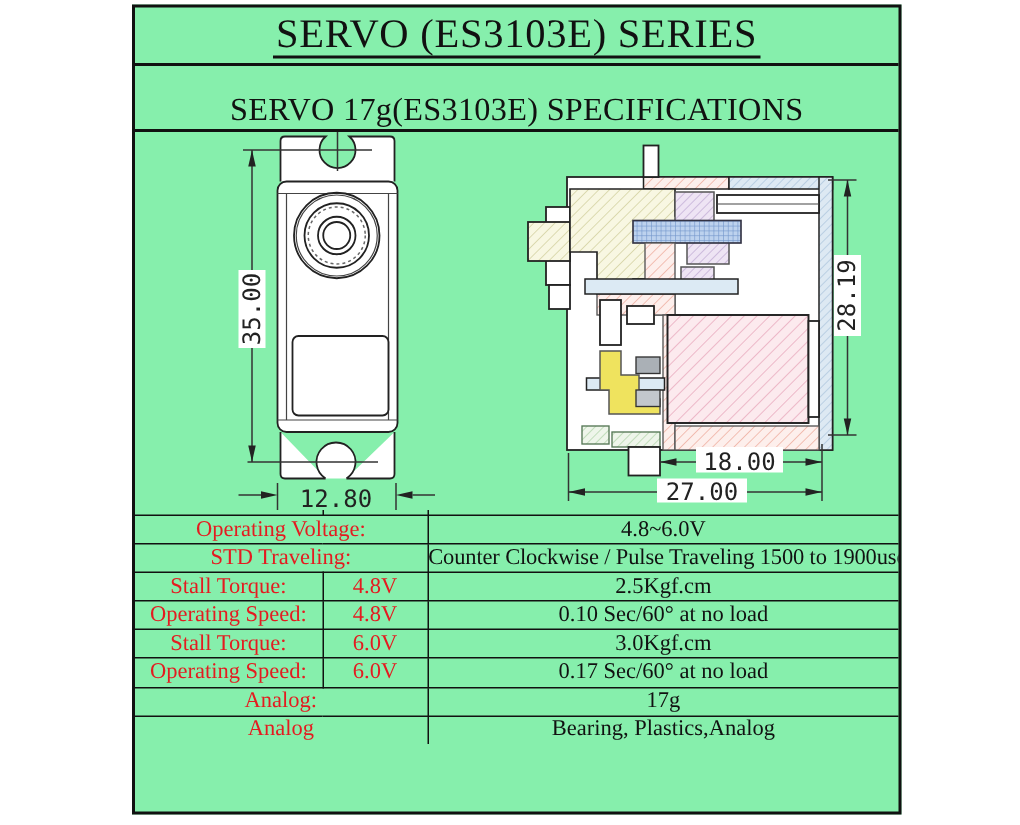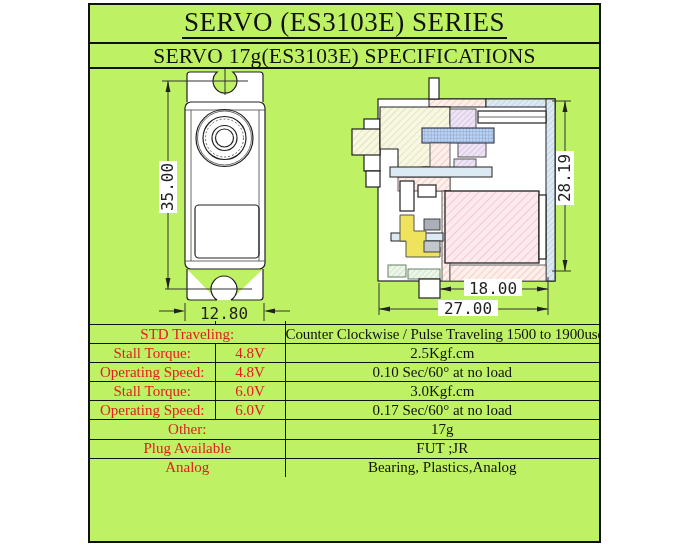--- a/index.html
+++ b/index.html
@@ -1,20 +1,20 @@
 <!DOCTYPE html>
 <html><head>
 <meta charset="utf-8">
 <style>
   html,body{margin:0;padding:0;background:#ffffff;}
   body{width:680px;height:550px;position:relative;font-family:"Liberation Serif",serif;color:#111;}
-  .sheet{position:absolute;left:88px;top:3px;width:513px;height:540px;border:2px solid #111;box-sizing:border-box;background:#bef264;display:flex;flex-direction:column;}
+  .sheet{position:absolute;left:88px;top:3px;width:513px;height:540px;border:2px solid #111;box-sizing:border-box;background:#86efac;display:flex;flex-direction:column;}
   .titlebar{height:39px;border-bottom:2px solid #111;display:flex;align-items:center;justify-content:center;box-sizing:border-box;}
   .titlebar .t{font-size:27px;letter-spacing:.5px;border-bottom:2px solid #111;padding:0 2px 1px 2px;line-height:1.05;}
-  .subtitlebar{height:25px;border-bottom:2px solid #111;display:flex;align-items:flex-start;justify-content:center;box-sizing:border-box;}
+  .subtitlebar{height:44px;border-bottom:2px solid #111;display:flex;align-items:flex-end;justify-content:center;box-sizing:border-box;}
   .subtitlebar .t{font-size:21.5px;letter-spacing:.2px;}
   .drawarea{height:252px;position:relative;box-sizing:border-box;}
   .drawarea svg{position:absolute;left:0;top:0;}
   table.spec{border-collapse:collapse;table-layout:fixed;width:509px;}
   table.spec td{border:1.5px solid #111;padding:0;text-align:center;vertical-align:middle;overflow:hidden;white-space:nowrap;}
   table.spec tr.spacer td{height:3px;border-top:1.5px solid #111;}
   table.spec tr.r td{height:18.1px;font-size:15px;}
   table.spec td.lbl{color:#e41b20;}
   table.spec td.val{color:#111;}
   table.spec td.long{font-size:13.4px;letter-spacing:-0.1px;}
@@ -214,20 +214,24 @@
         <col style="width:70px">
         <col style="width:314px">
       </colgroup>
     <tbody>
         <tr class="spacer">
           <td></td>
           <td></td>
           <td></td>
         </tr>
     <tr class="r">
+      <td class="lbl" colspan="2">Operating Voltage:</td>
+      <td class="val">4.8~6.0V</td>
+    </tr>
+    <tr class="r">
       <td class="lbl" colspan="2">STD  Traveling:</td>
       <td class="val long">Counter Clockwise / Pulse Traveling 1500 to 1900usec</td>
     </tr>
     <tr class="r">
       <td class="lbl">Stall  Torque:</td>
       <td class="lbl">4.8V</td>
       <td class="val">2.5Kgf.cm</td>
     </tr>
     <tr class="r">
       <td class="lbl">Operating Speed:</td>
@@ -238,26 +242,22 @@
       <td class="lbl">Stall  Torque:</td>
       <td class="lbl">6.0V</td>
       <td class="val">3.0Kgf.cm</td>
     </tr>
     <tr class="r">
       <td class="lbl">Operating Speed:</td>
       <td class="lbl">6.0V</td>
       <td class="val">0.17 Sec/60° at no load</td>
     </tr>
     <tr class="r">
-      <td class="lbl" colspan="2">Other:</td>
+      <td class="lbl" colspan="2">Analog:</td>
       <td class="val">17g</td>
-    </tr>
-    <tr class="r">
-      <td class="lbl" colspan="2">Plug  Available</td>
-      <td class="val">FUT ;JR</td>
     </tr>
     <tr class="r">
       <td class="lbl" colspan="2">Analog</td>
       <td class="val">Bearing, Plastics,Analog</td>
     </tr>
   </tbody>
     </table>
 
 </div>
 

